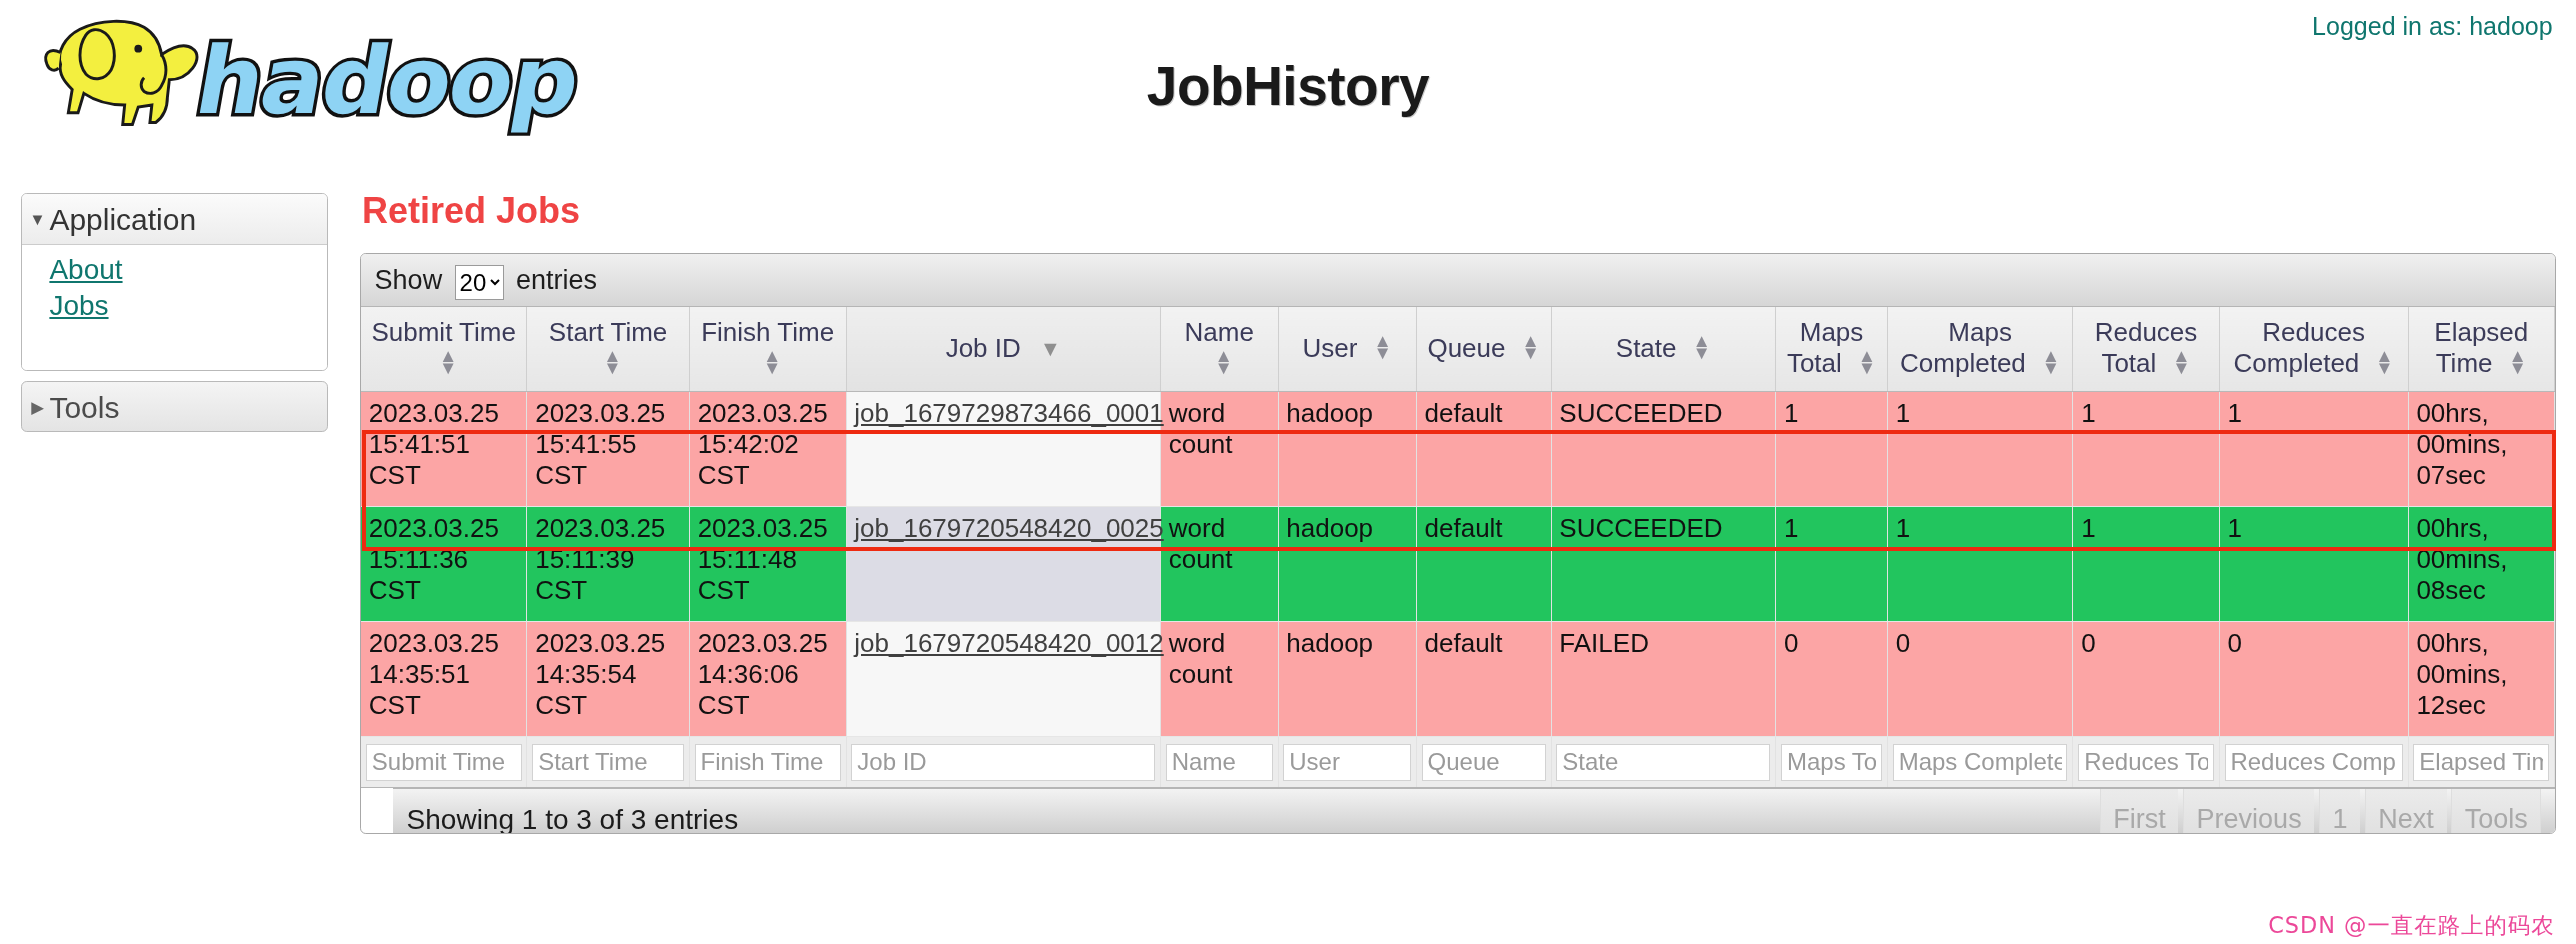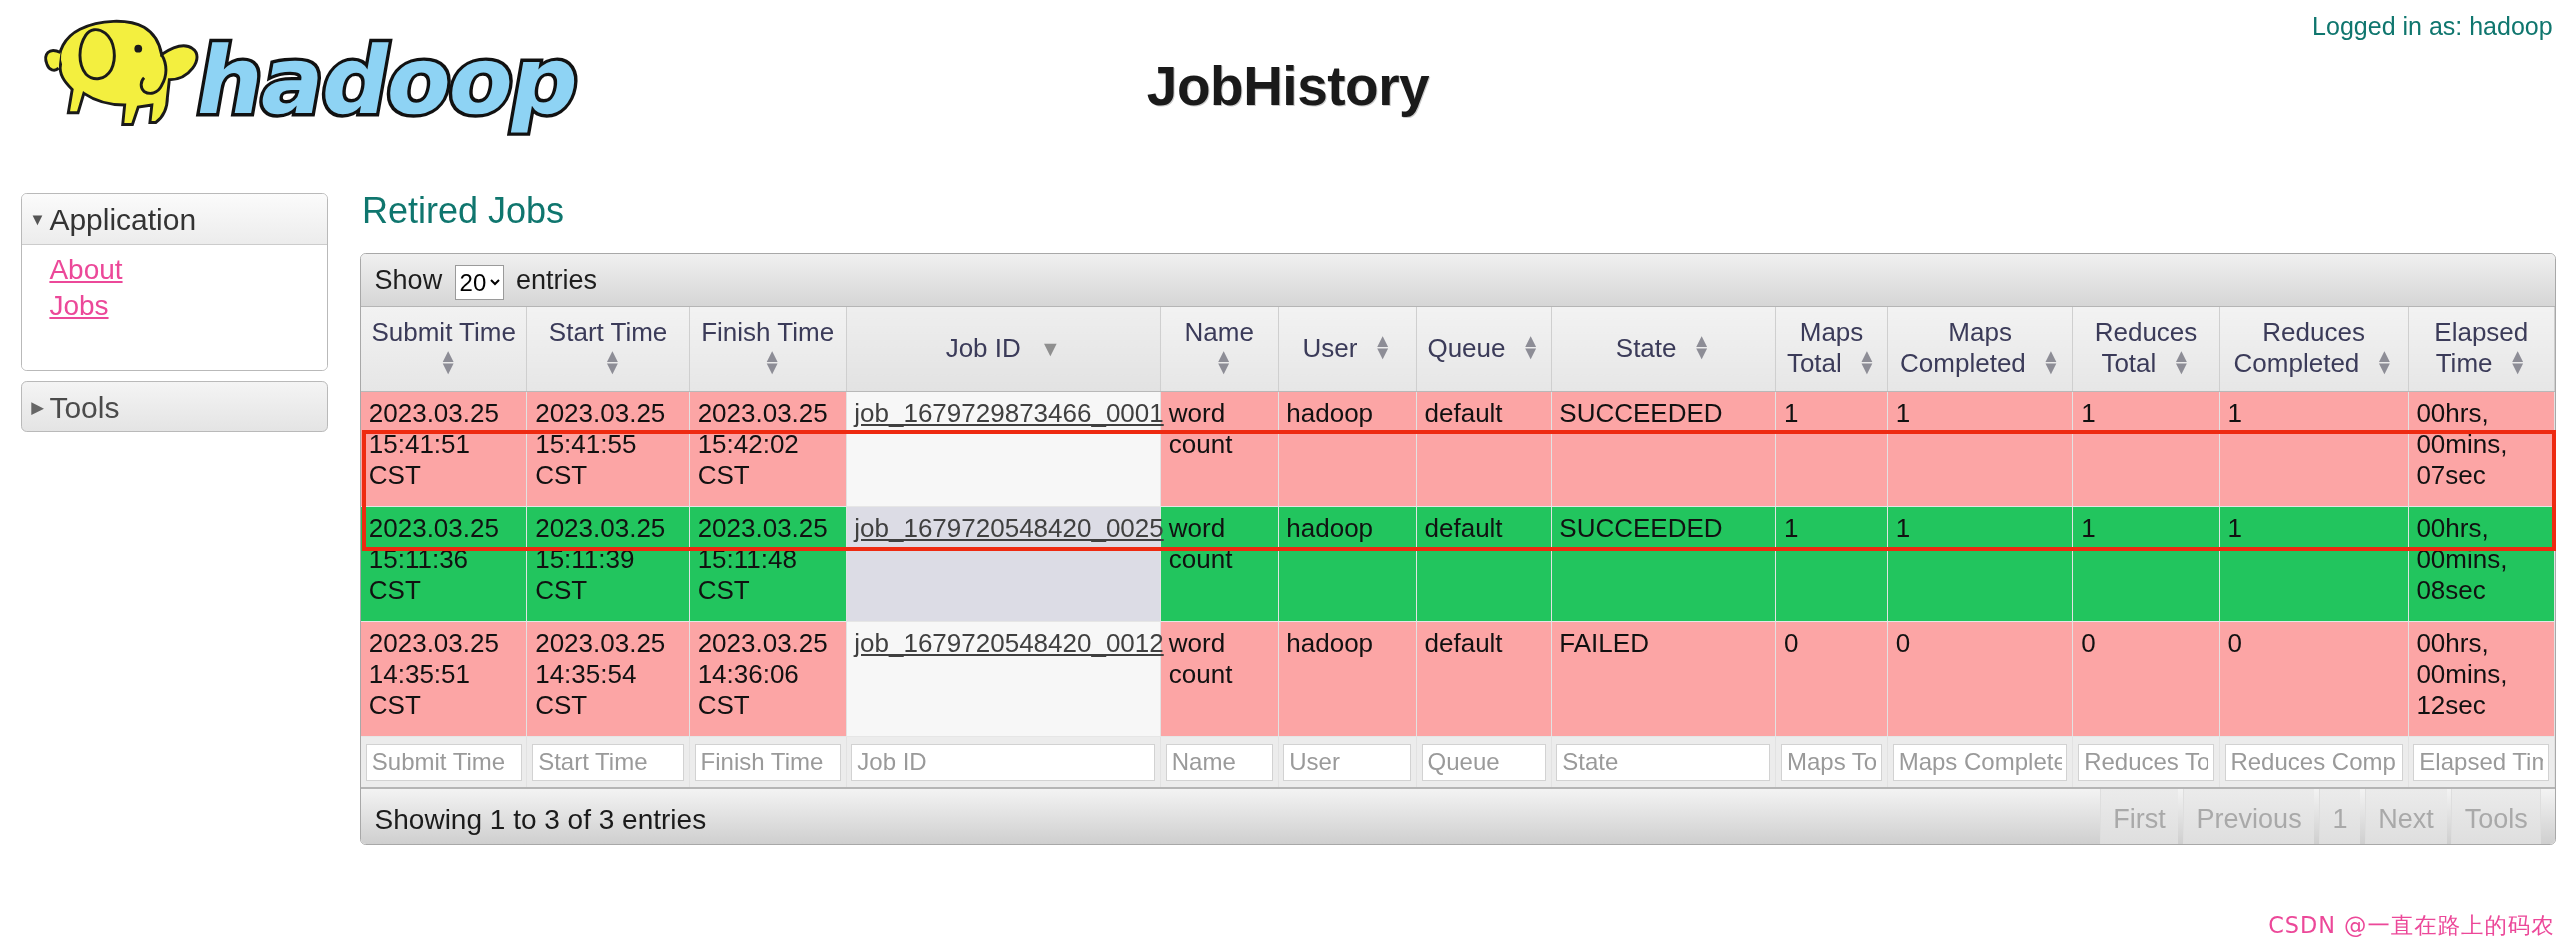--- a/index.html
+++ b/index.html
@@ -46,36 +46,36 @@
     background:linear-gradient(#fbfbfb,#ececec);
     border-bottom:1px solid #cccccc;
     position:relative;
   }
   .nav-head .tri { position:absolute; left:6.8px; top:0; line-height:51px; font-size:16.6px; color:#555; }
   .nav-body { padding:6.8px 0 0 0; min-height:125px; background:#ffffff; }
   .nav-link {
     display:block;
     font-size:28px;
     line-height:36px;
-    color:#ec4899;
+    color:#0f766e;
     text-decoration:underline;
     padding-left:27px;
   }
   .nav-collapsed {
     border:1px solid #b9b9b9; border-radius:5.8px;
     height:51px; line-height:51px;
     padding-left:27px; font-size:30px; color:#4b4b4b;
     background:linear-gradient(#f4f4f4,#e4e4e4);
     position:relative;
   }
   .nav-collapsed .tri { position:absolute; left:8.8px; top:0; line-height:51px; font-size:16.6px; color:#666; }
 
   
   #main { position:absolute; left:360px; top:190px; width:2196px; }
-  #section-title { font-size:36px; color:#0f766e; margin:0 0 21.4px 1.9px; font-weight:normal; }
+  #section-title { font-size:36px; color:#ef4444; margin:0 0 21.4px 1.9px; font-weight:bold; }
 
   #table-panel {
     border:1px solid #a8a8a8;
     border-radius:5.8px;
     background:#ffffff;
     width:2196px;
     overflow:hidden;
     position:relative;
   }
 
@@ -163,24 +163,25 @@
     font-family:"Liberation Sans", sans-serif;
     width:100%; height:37px;
     font-size:24px; color:#2b2b2b;
     border:1px solid #d2d2d2; background:#ffffff;
     padding:0 4.9px;
   }
   tr.filters input::placeholder { color:#9a9a9a; }
 
   
   #tfooter {
-    height:56px;
+    height:45px;
     background:linear-gradient(#f3f3f3,#cfcfcf);
     border-top:1px solid #b5b5b5;
     position:relative;
+    margin-left:32px;
   }
   #info-text { position:absolute; left:13.6px; top:0; line-height:61px; font-size:28px; color:#1b1b1b; }
   #paginate { position:absolute; right:13.6px; top:0; height:61px; line-height:61px; }
   .page-btn {
     display:inline-block; height:61px; line-height:61px;
     padding:0 12.7px; font-size:27px; color:#a9a9a9;
     border-left:1px solid #dedede;
     background:linear-gradient(#ebebeb,#dddddd);
   }
   .page-btn:last-child { border-right:1px solid #dedede; }

